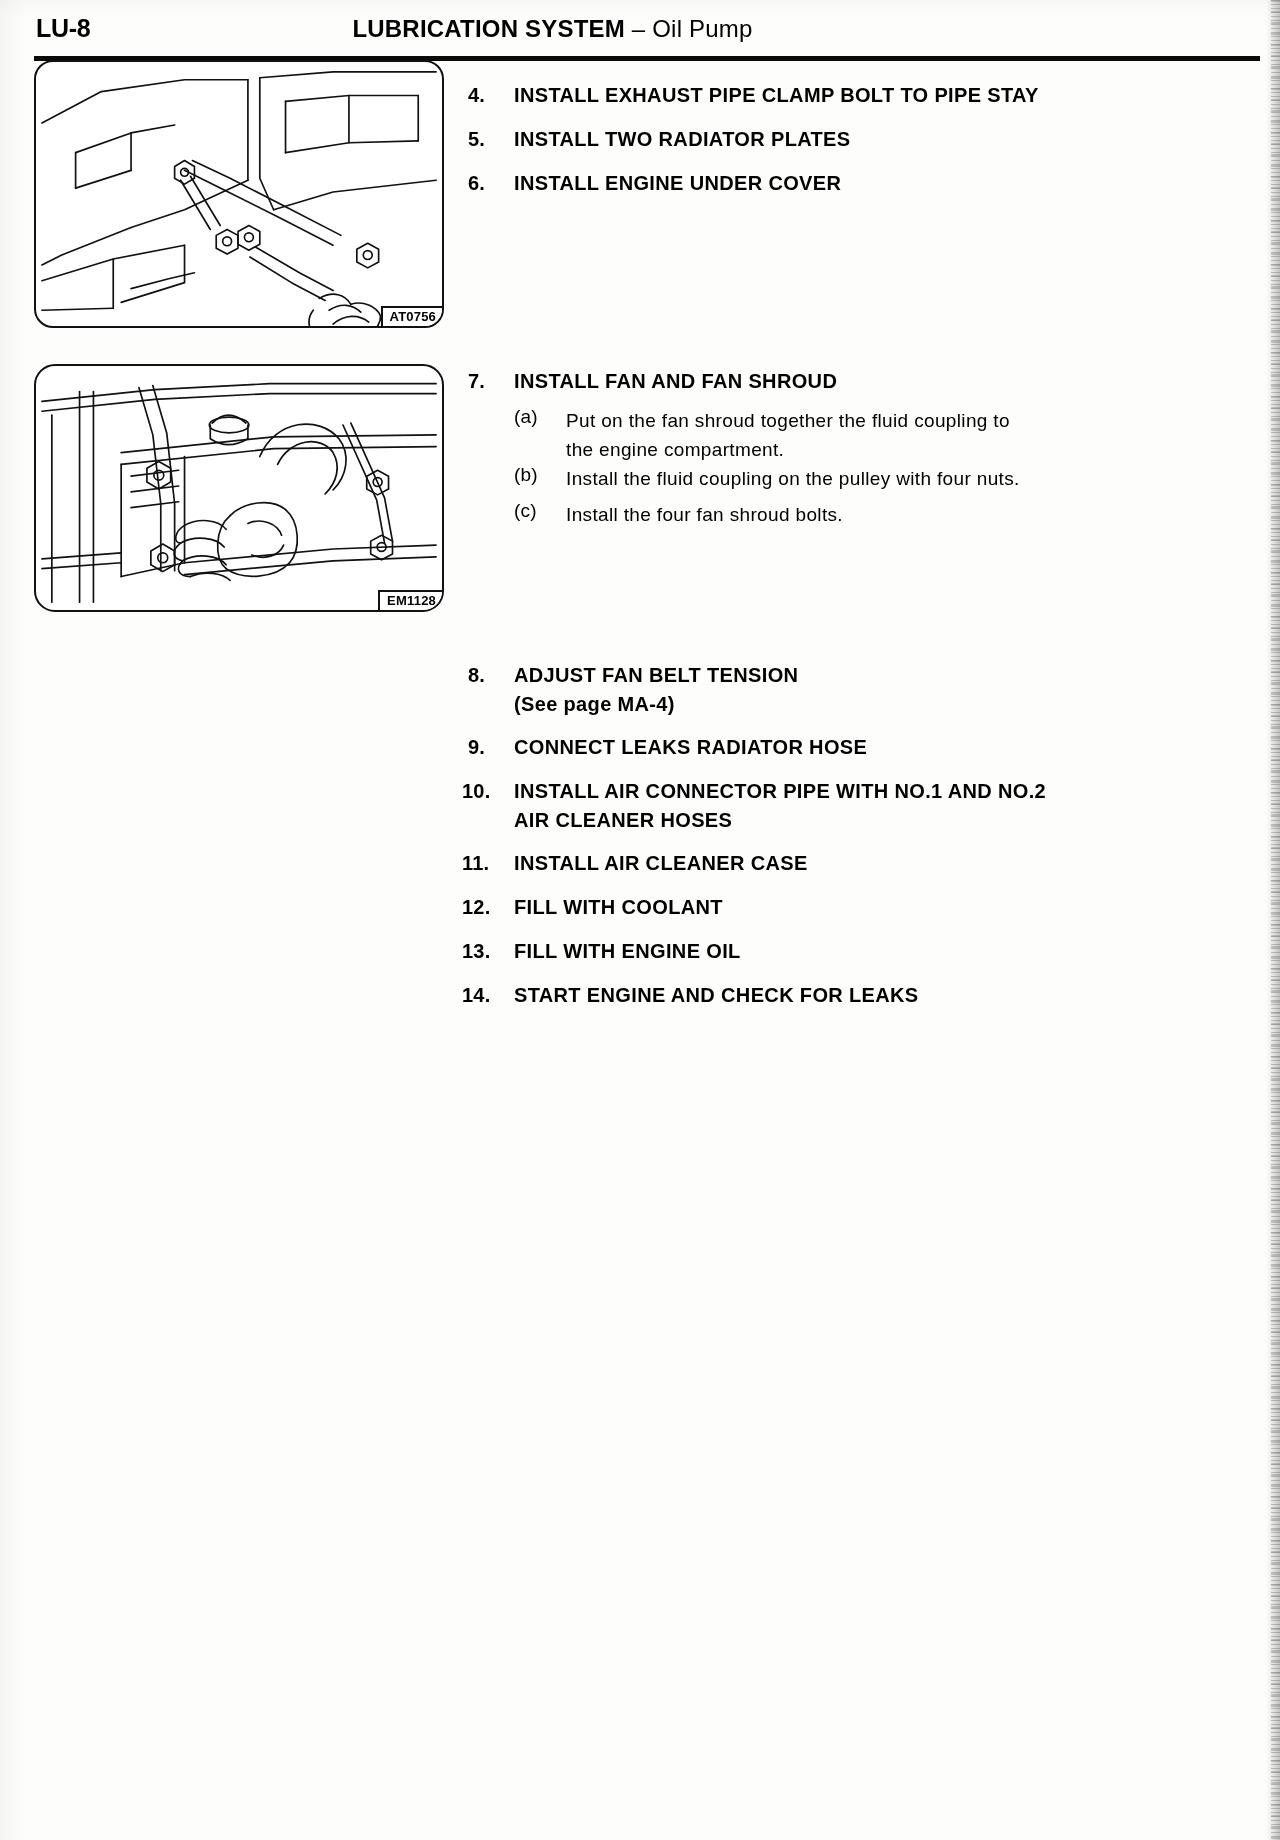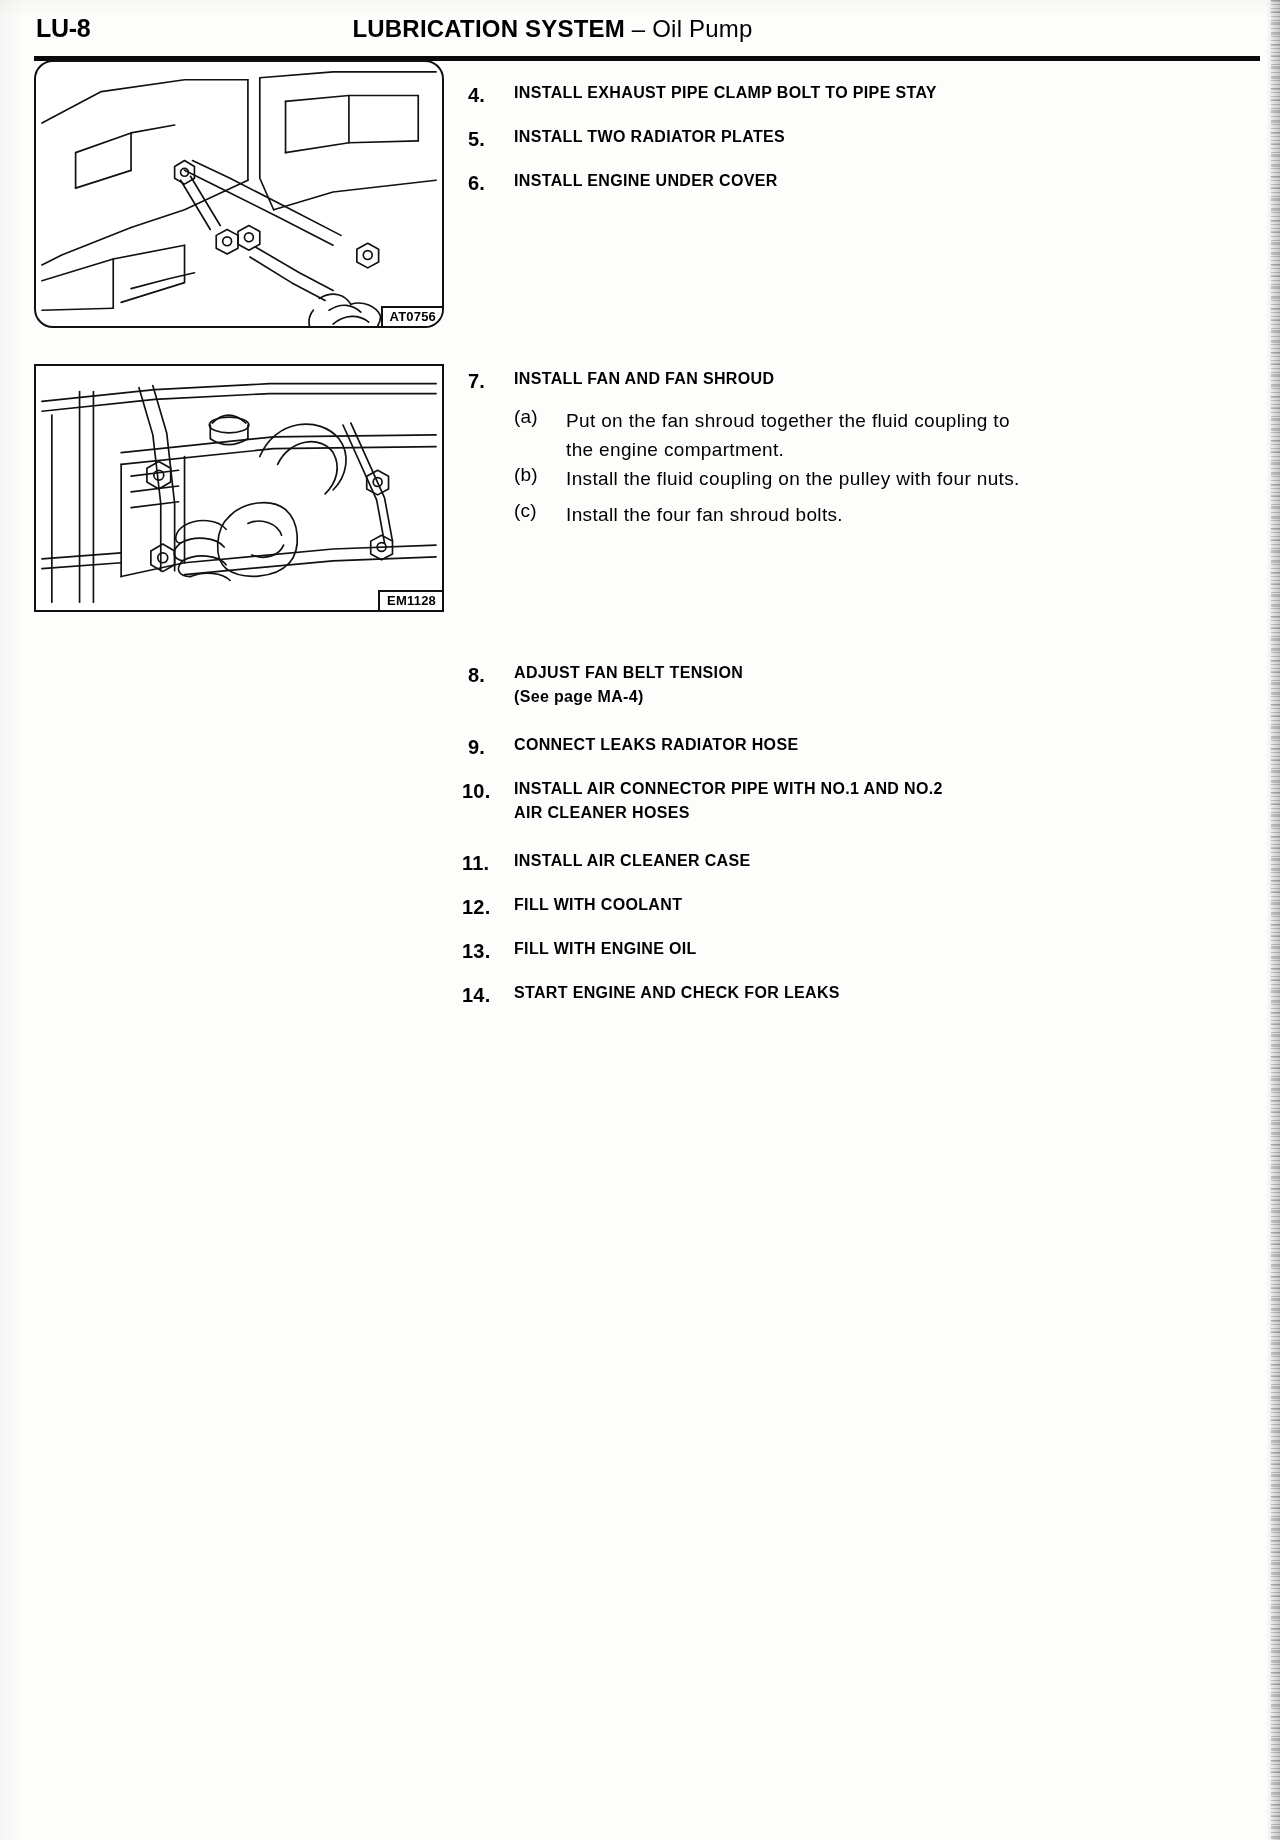--- a/index.html
+++ b/index.html
@@ -122,20 +122,21 @@
     top: 60px;
     width: 410px;
     height: 268px;
     border-radius: 19px;
   }
   #figure-2 {
     left: 34px;
     top: 364px;
     width: 410px;
     height: 248px;
+    border-radius: 21px;
   }
   .figure-caption {
     position: absolute;
     right: 0;
     bottom: 0;
     border-left: 2px solid #111;
     border-top: 2px solid #111;
     background: #fff;
     font-size: 13px;
     font-weight: bold;
@@ -174,21 +175,21 @@
     letter-spacing: 0.2px;
   }
   .step-num.wide {
     left: -6px;
     width: 52px;
   }
   .step-text {
     position: absolute;
     left: 46px;
     top: 0;
-    font-size: 16px;
+    font-size: 20px;
     font-weight: bold;
     letter-spacing: 0.35px;
     white-space: nowrap;
   }
   .step-text .line2 {
     display: block;
     margin-top: 6px;
   }
 
   

